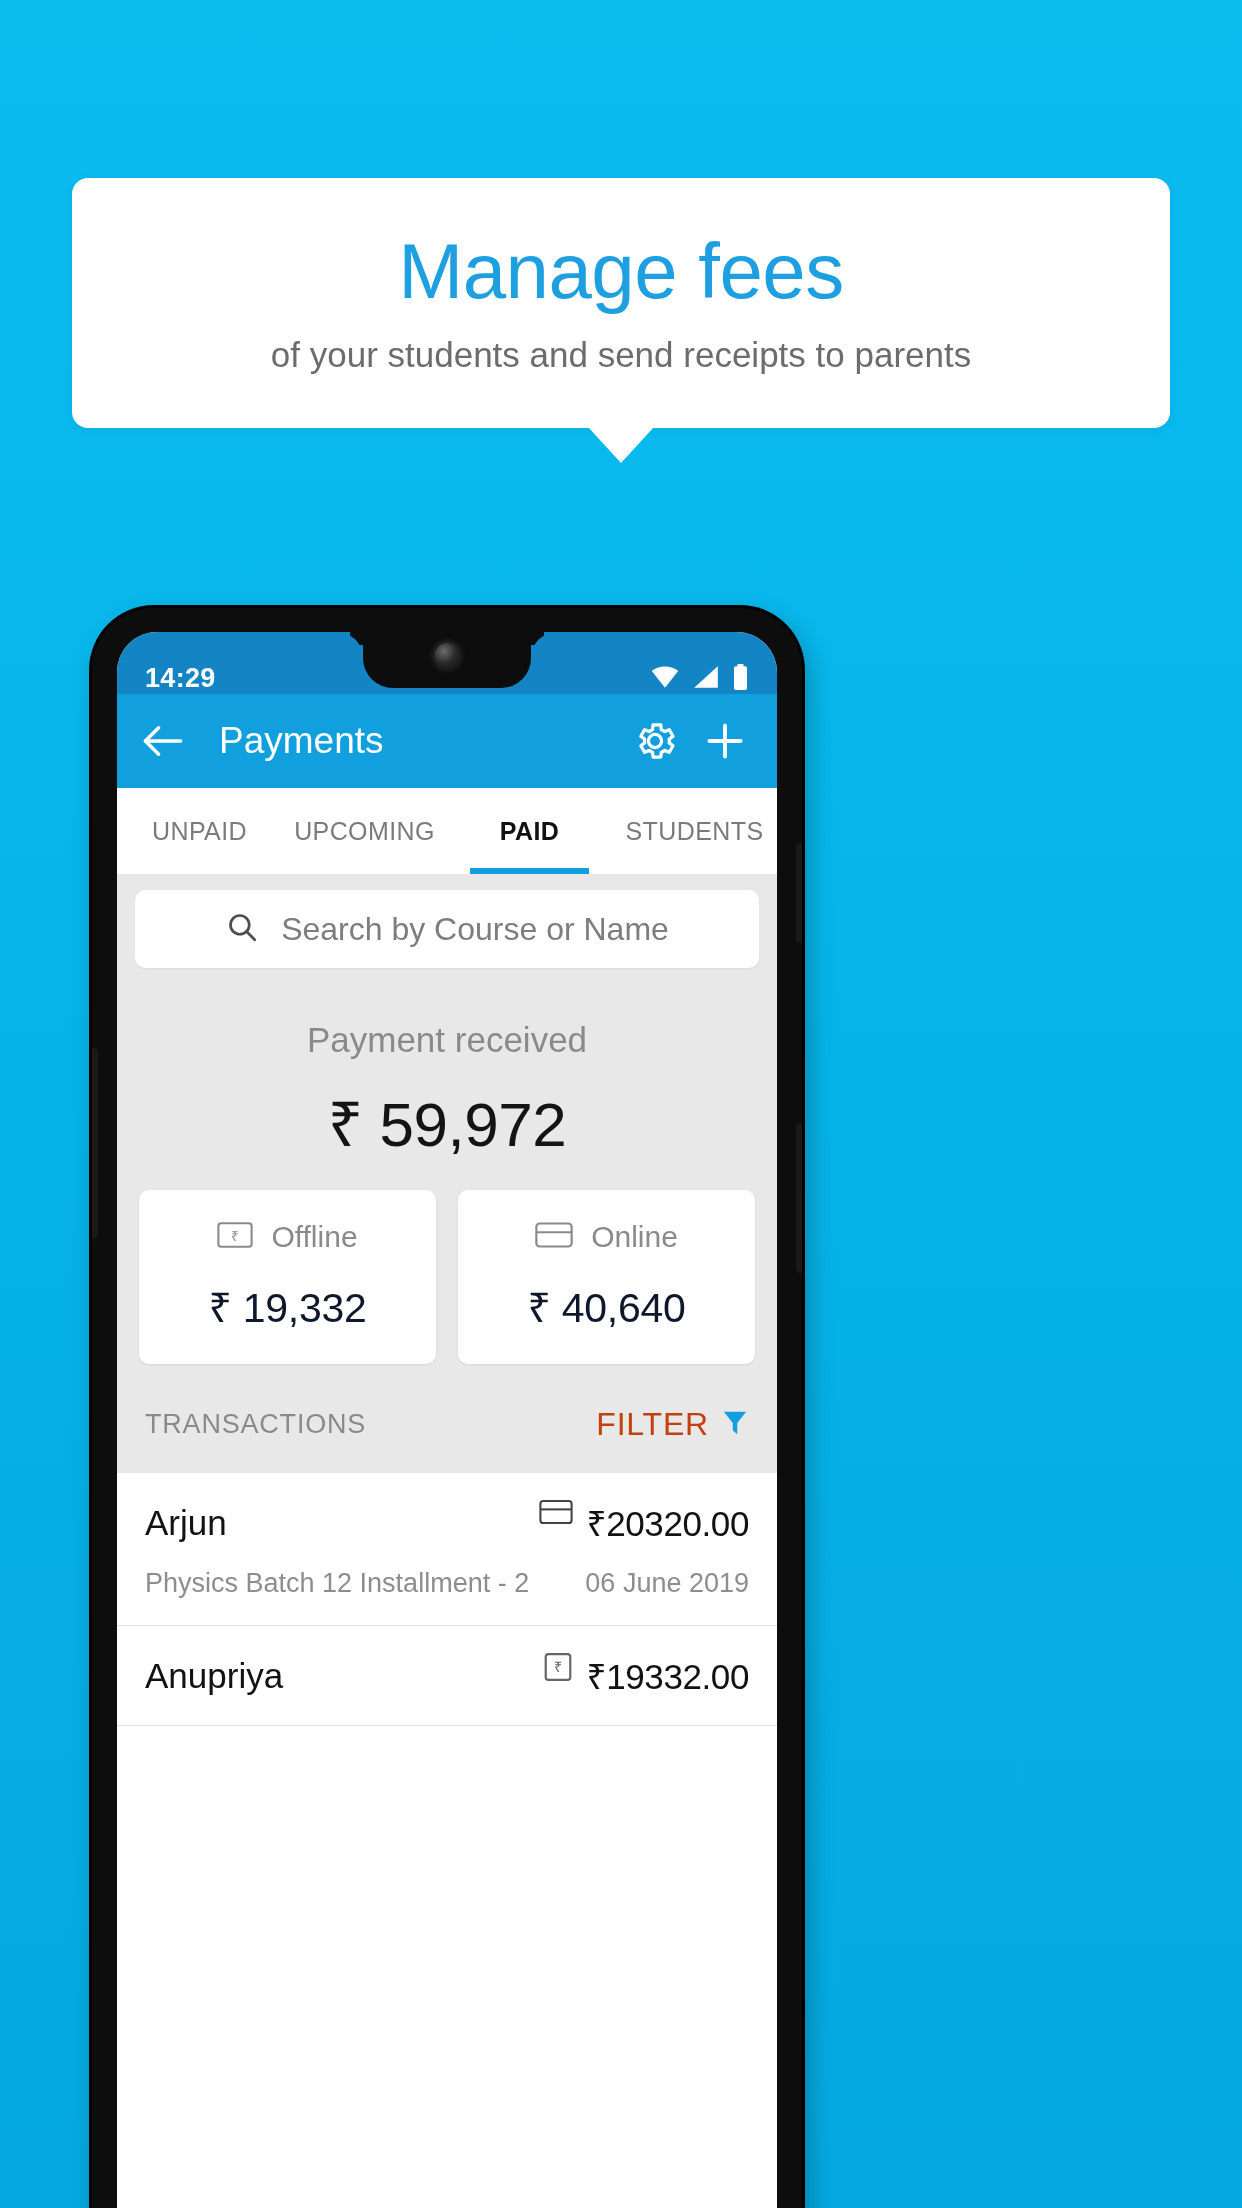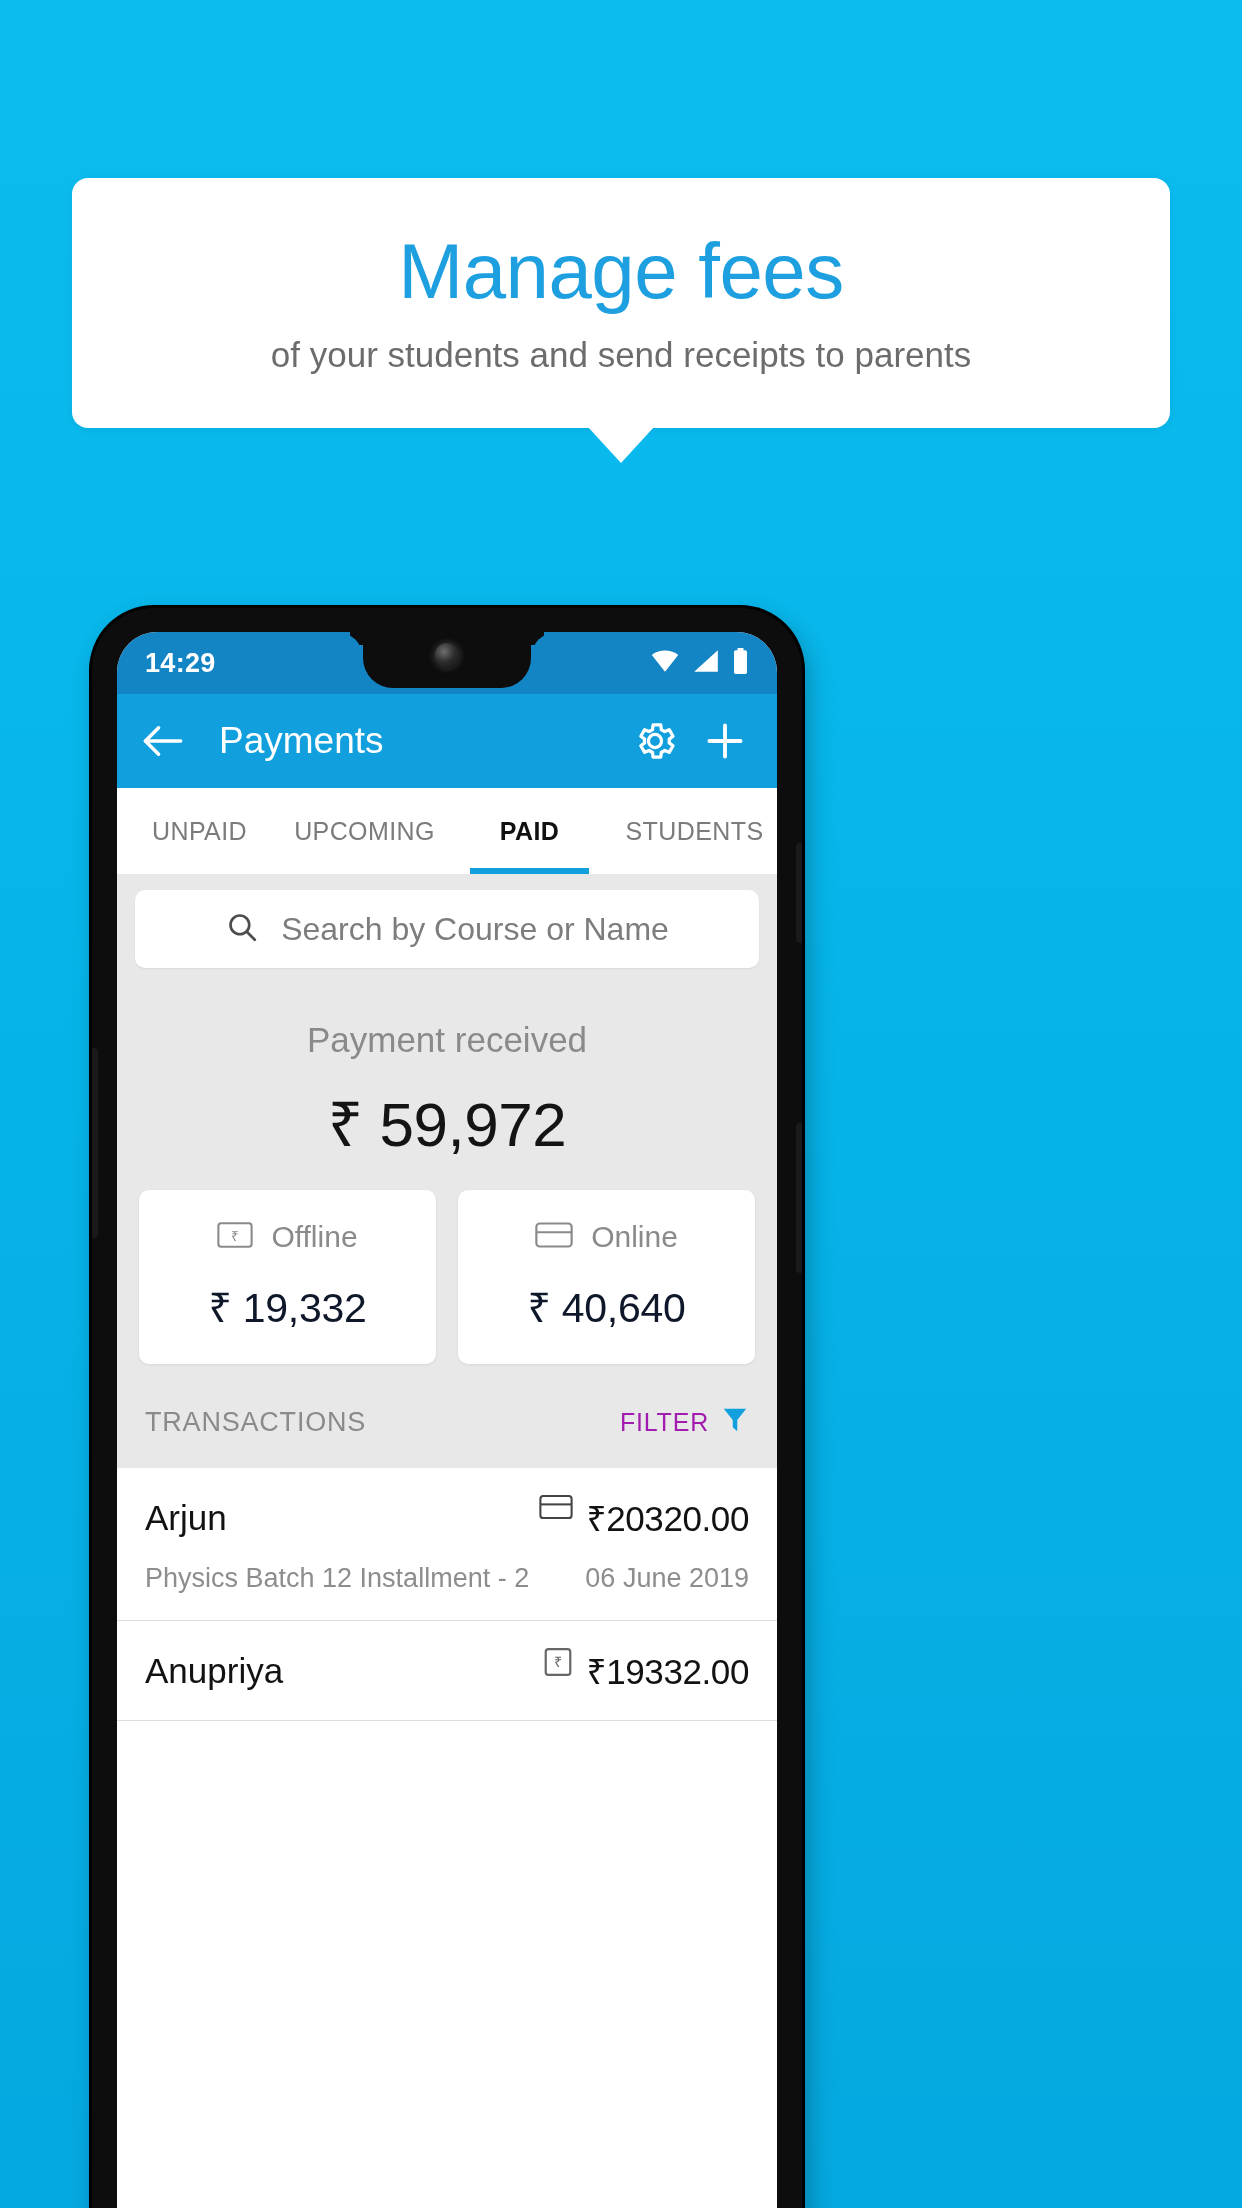--- a/index.html
+++ b/index.html
@@ -80,21 +80,21 @@
   #btn-vol { right:-6px; top:235px; width:12px; height:100px; }
   #btn-pow { right:-6px; top:515px; width:12px; height:150px; }
   #btn-left { left:-6px; top:440px; width:12px; height:190px; }
 
   
   #statusbar {
     position:relative;
     height:62px;
     background:#1385c4;
     display:flex;
-    align-items:center;
+    align-items:flex-end;
     justify-content:space-between;
     padding:0 28px;
     color:#ffffff;
   }
   #status-time { font-size:27px; font-weight:700; letter-spacing:0.3px; }
   #status-icons { display:flex; align-items:center; gap:13px; }
 
   
   #notch {
     position:absolute;
@@ -232,21 +232,21 @@
     align-items:center;
     justify-content:space-between;
     padding:42px 28px 30px 28px;
     background:#e8e8e8;
   }
   #txn-title { font-size:27px; color:#8a8a8a; letter-spacing:0.8px; }
   #filter-btn {
     display:flex; align-items:center; gap:12px;
     cursor:pointer;
   }
-  #filter-label { font-size:25px; color:#a21caf; letter-spacing:0.8px;text-align:center; }
+  #filter-label { font-size:32px; color:#c2410c; letter-spacing:0.8px;text-align:center; }
 
   #txn-list { background:#ffffff; }
   .txn-row {
     padding:26px 28px 26px 28px;
     border-bottom:1px solid #dedede;
     cursor:pointer;
   }
   .txn-top {
     display:flex;
     align-items:center;

